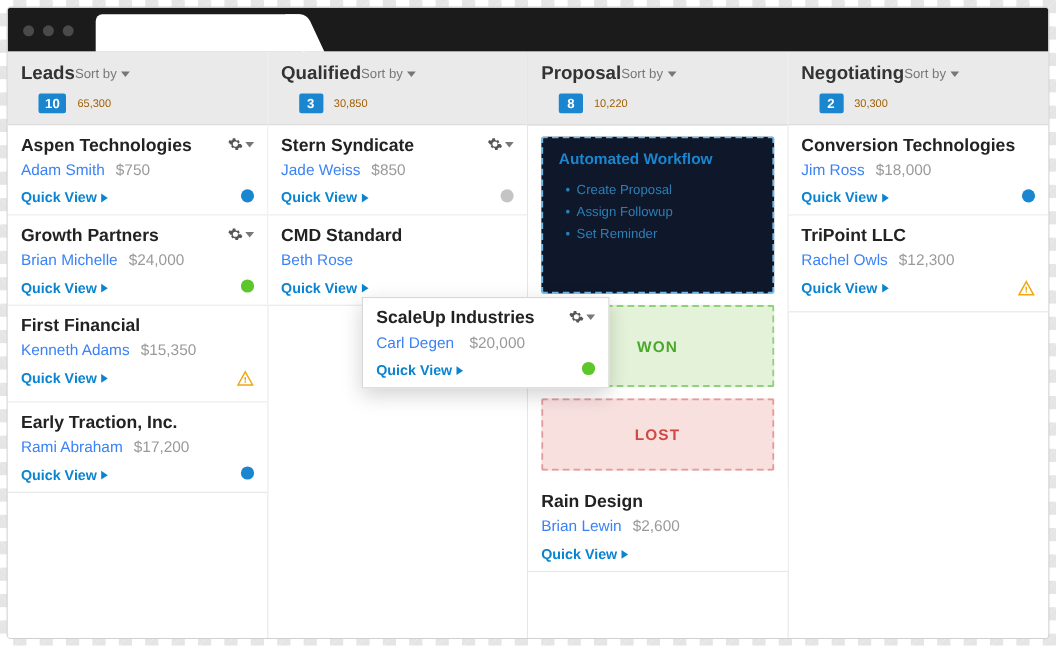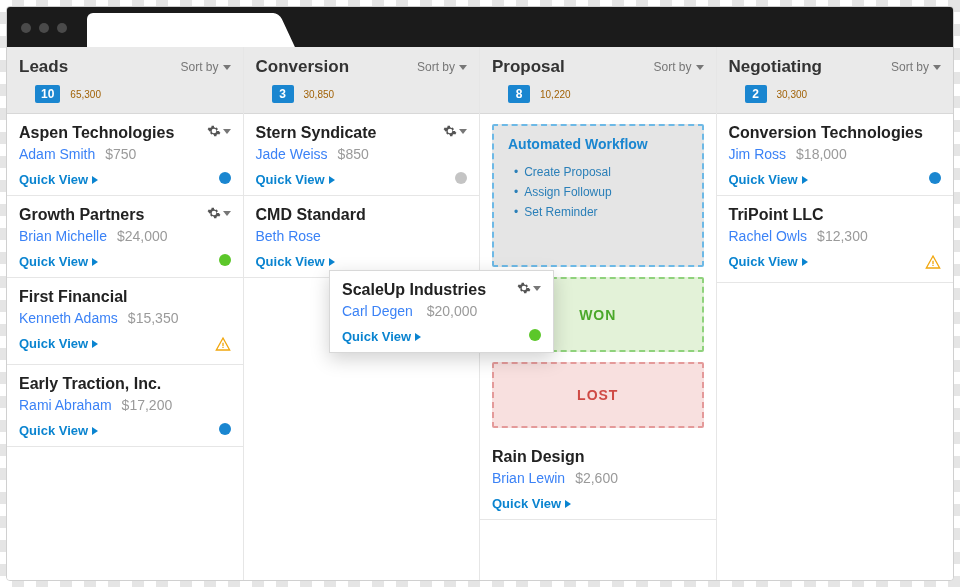--- a/index.html
+++ b/index.html
@@ -14,21 +14,21 @@
 .browser { position:absolute; left:6px; top:6px; width:948px; height:575px; background:#fff; border:1px solid #d0d0d0; border-radius:4px; overflow:hidden; }
 .titlebar { height:40px; background:#1b1b1b; display:flex; align-items:flex-end; }
 .traffic { display:flex; gap:8px; padding:0 0 14px 14px; }
 .traffic span { width:10px; height:10px; border-radius:50%; background:#4a4a4a; display:block; }
 .tab { width:190px; height:34px; background:#fff; border-top-left-radius:6px; border-top-right-radius:6px; margin-left:20px; position:relative; }
 .tab::after { content:""; position:absolute; right:-10px; top:0; width:20px; height:34px; background:#fff; transform:skewX(25deg); border-top-right-radius:6px; }
 .board { display:flex; padding:0; height:calc(100% - 40px); background:#fff; }
 .col { width:237px; border-right:1px solid #e6e6e6; display:flex; flex-direction:column; position:relative; }
 .col:last-child { border-right:none; }
 .chead { background:#eaeaea; border-bottom:1px solid #d8d8d8; padding:10px 12px 10px 12px; }
-.chead-row1 { display:flex; justify-content:space-between; align-items:center; }
+.chead-row1 { display:flex; align-items:center; }
 .ctitle { font-weight:700; font-size:17px; color:#333; }
 .sortby { font-size:12px; color:#777; cursor:pointer; display:flex; align-items:center; gap:4px; }
 .chead-row2 { display:flex; align-items:center; gap:10px; margin-top:8px;padding-left:16px; }
 .badge { background:#1a86d0; color:#fff; font-size:12px; font-weight:700; padding:2px 6px; border-radius:2px; min-width:22px; text-align:center; }
 .amount { font-size:10px; color:#a16207; }
 .cards { padding:0; overflow:visible; }
 .card { border-bottom:1px solid #e6e6e6; padding:10px 12px 8px 12px; background:#fff; position:relative; }
 .card-title-row { display:flex; justify-content:space-between; align-items:flex-start; }
 .card-title { font-weight:700; font-size:16px; color:#222; }
 .gear { color:#555; cursor:pointer; display:flex; align-items:center; gap:2px; font-size:13px; }
@@ -36,21 +36,21 @@
 .contact { color:#3b82f6; }
 .value { color:#9a9a9a; margin-left:10px; }
 .card-foot { display:flex; justify-content:space-between; align-items:flex-start; margin-top:10px; }
 .qv { color:#0a84d0; font-weight:700; font-size:13px; cursor:pointer; display:flex; align-items:center; gap:4px; }
 .dot { width:12px; height:12px; border-radius:50%; }
 .dot-blue { background:#1a86d0; }
 .dot-green { background:#5cc72a; }
 .dot-grey { background:#c4c4c4; }
 .warn-icon svg { width:16px; height:16px; }
 .dropzone { margin:10px 12px; border:2px dashed; border-radius:2px; padding:10px 14px; }
-.dz-blue { border-color:#6db9e6; background:#e5e5e5; height:143px; }
+.dz-blue { border-color:#6db9e6; background:#0f172a; height:143px; }
 .dz-title { color:#1a86d0; font-weight:700; font-size:14px; margin-bottom:10px; }
 .dz-list { list-style:none; padding-left:6px; }
 .dz-list li { font-size:12px; color:#2a7fb8; padding:3px 0; }
 .dz-list li::before { content:"•"; color:#2a7fb8; margin-right:6px; }
 .dz-green { border-color:#8fd27c; background:#e3f2d8; height:75px; display:flex; align-items:center; justify-content:center; color:#4aa82a; font-weight:700; font-size:14px; letter-spacing:1px; }
 .dz-red { border-color:#e49a9a; background:#f8e0df; height:66px; display:flex; align-items:center; justify-content:center; color:#cf4a45; font-weight:700; font-size:14px; letter-spacing:1px; }
 .floating { position:absolute; left:329px; top:270px; width:225px; background:#fff; border:1px solid #d8d8d8; box-shadow:0 6px 18px rgba(0,0,0,0.18); padding:10px 12px 8px 12px; z-index:50; }
 .caret-down { width:0; height:0; border-left:4px solid transparent; border-right:4px solid transparent; border-top:5px solid #777; display:inline-block; }
 .play { width:0; height:0; border-top:4px solid transparent; border-bottom:4px solid transparent; border-left:6px solid #0a84d0; display:inline-block; }
 </style>
@@ -133,21 +133,21 @@
             <div class="card-foot">
               <span class="qv">Quick View <span class="play"></span></span>
               <span class="dot dot-blue"></span>
             </div>
           </div>
         </div>
       </div>
       <div class="col">
         <div class="chead">
           <div class="chead-row1">
-            <span class="ctitle">Conversion</span>
+            <span class="ctitle">Qualified</span>
             <span class="sortby">Sort by <span class="caret-down"></span></span>
           </div>
           <div class="chead-row2">
             <span class="badge">3</span>
             <span class="amount">30,850</span>
           </div>
         </div>
         <div class="cards">
           <div class="card">
             <div class="card-title-row">

